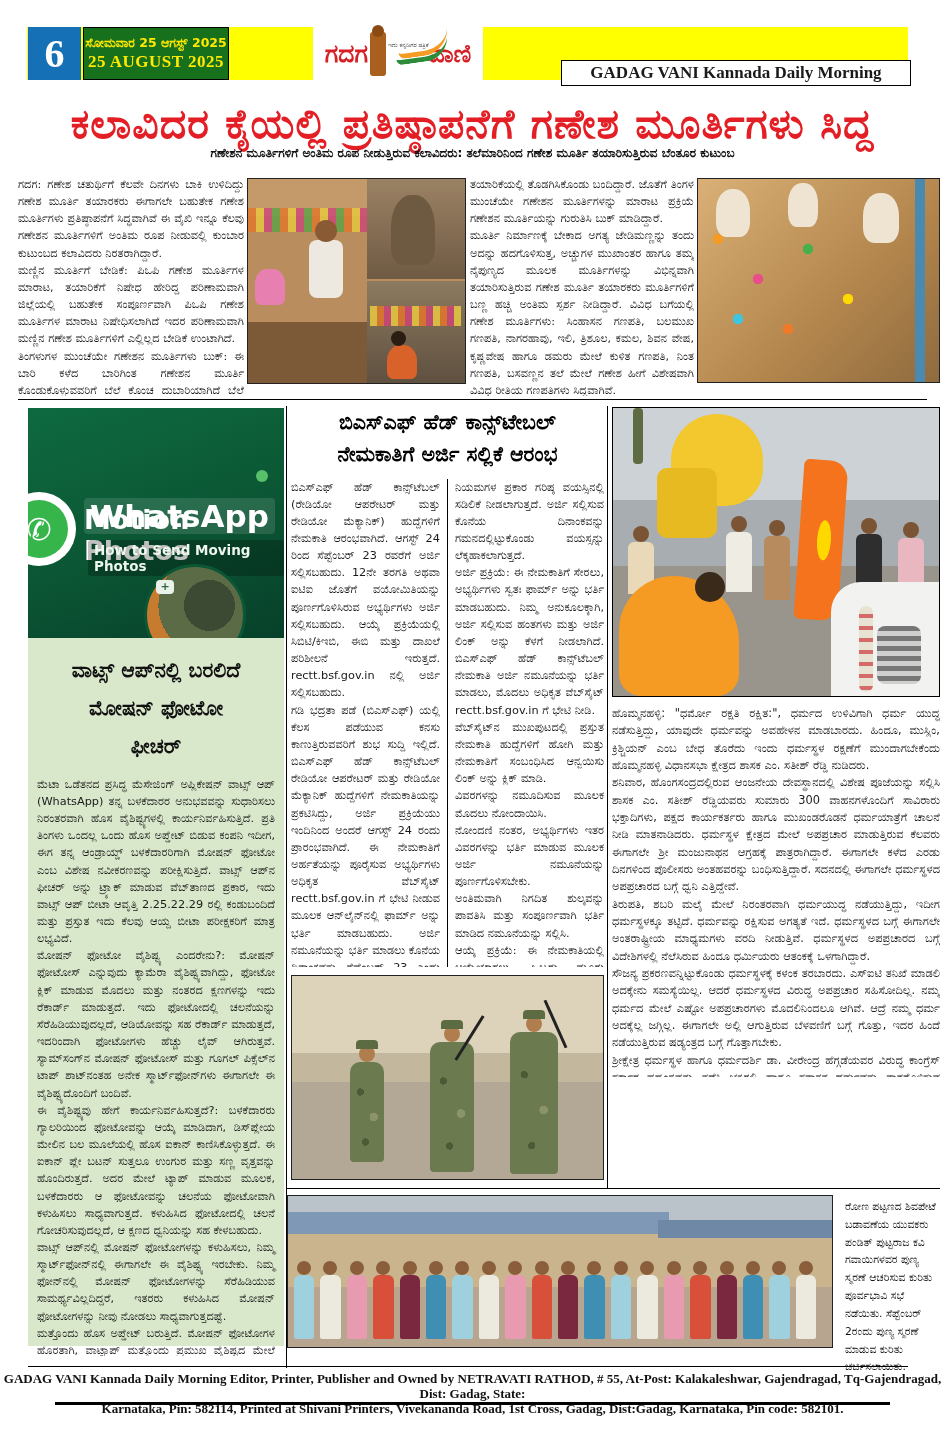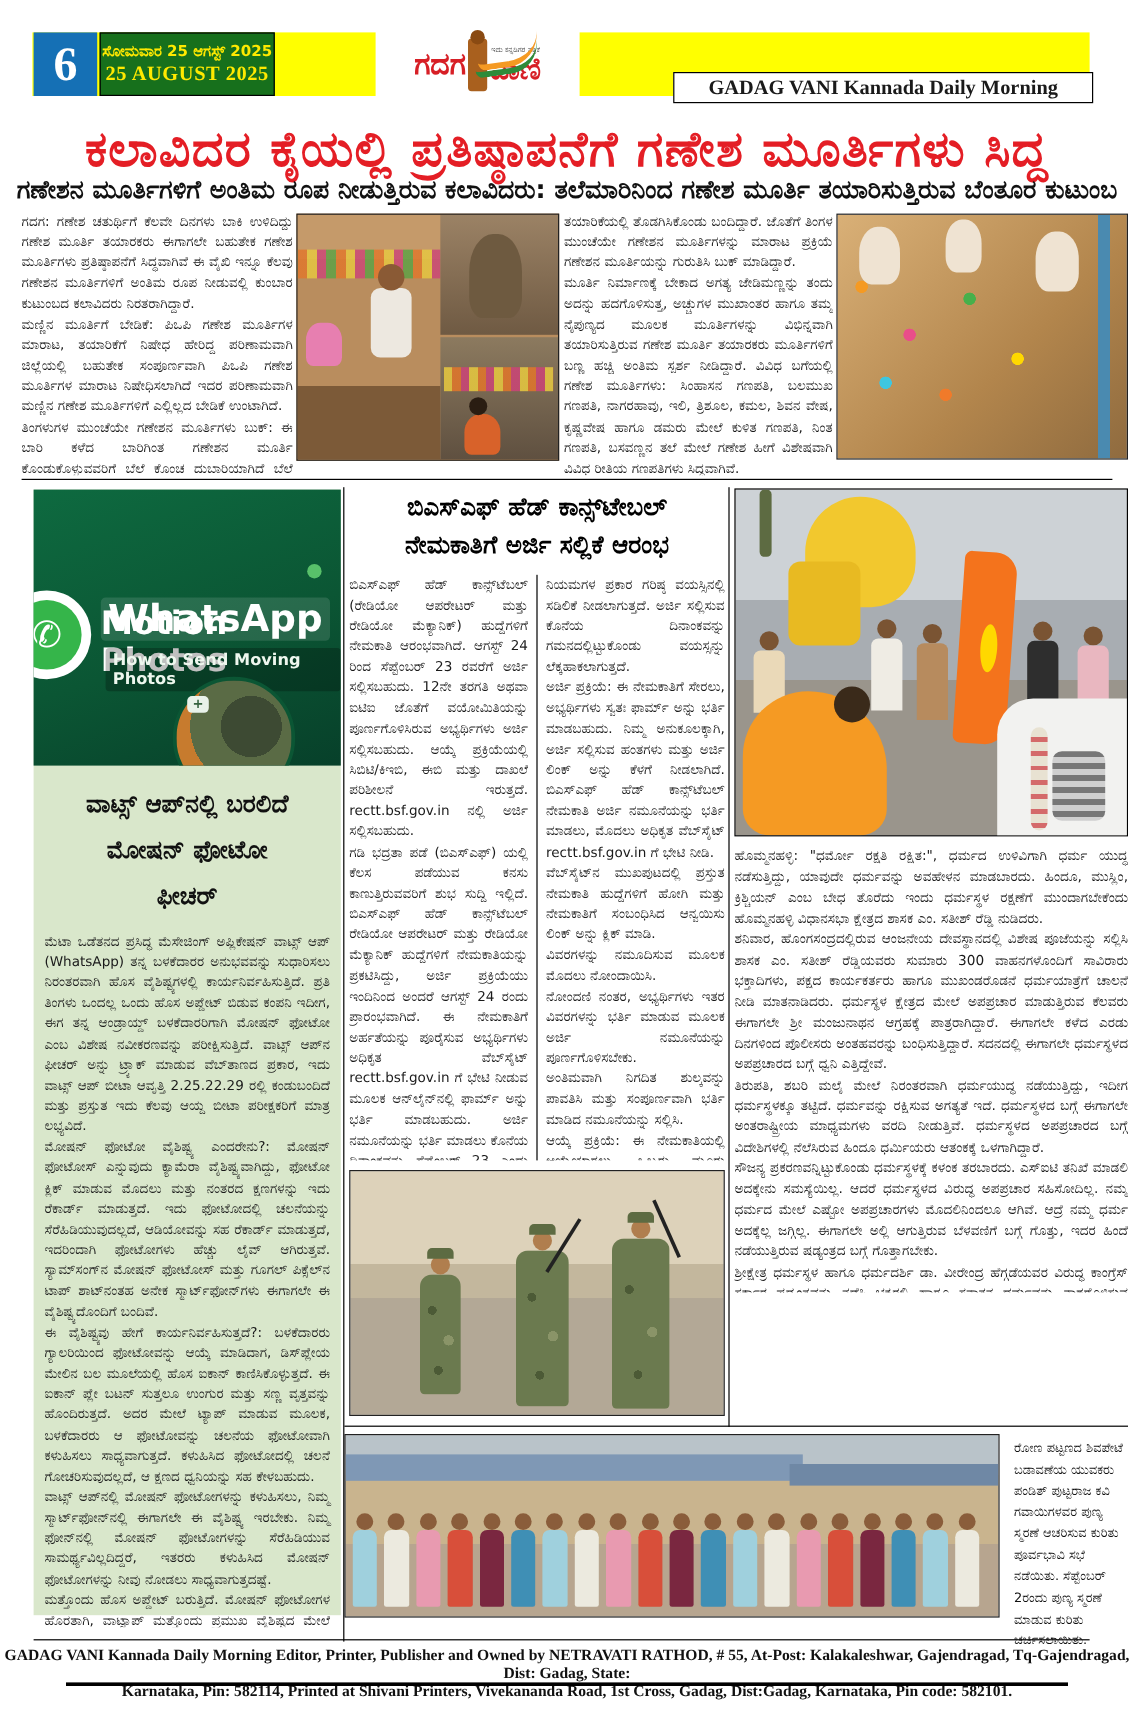--- a/index.html
+++ b/index.html
@@ -18,30 +18,30 @@
   #logo-box{position:absolute;left:313px;top:23px;width:170px;height:61px;background:#fff;
             display:flex;align-items:center;justify-content:center;gap:2px;}
   .logo-word{color:#d71f26;font-weight:bold;font-size:25px;line-height:1;}
   #logo-statue{position:relative;width:16px;height:44px;background:#a9601e;border-radius:3px;}
   #logo-statue::before{content:"";position:absolute;left:2px;top:-7px;width:12px;height:12px;
             border-radius:50%;background:#8a4a12;}
   #logo-swoosh{position:absolute;left:84px;top:6px;width:52px;height:22px;
             border-bottom:5px solid #f59a23;border-radius:0 0 40px 10px;transform:rotate(-8deg);}
   #logo-swoosh2{position:absolute;left:82px;top:14px;width:54px;height:20px;
             border-bottom:5px solid #2e8b3a;border-radius:0 0 40px 10px;transform:rotate(-8deg);}
-  #logo-right{display:flex;flex-direction:column;align-items:center;}
+  #logo-right{display:flex;flex-direction:row;align-items:flex-start;}
   #logo-tagline{font-size:6px;color:#333;white-space:nowrap;}
   #title-box{position:absolute;left:561px;top:46px;width:350px;height:26px;background:#fff;
             border:1.5px solid #000;box-sizing:border-box;display:flex;align-items:center;justify-content:center;
             font-family:"Liberation Serif",serif;font-size:17px;font-weight:bold;white-space:nowrap;margin-top:14px;}
   
   #lead-headline{position:absolute;left:0;top:100px;width:945px;text-align:center;
             color:#e41e25;font-size:41px;font-weight:bold;letter-spacing:1px;white-space:nowrap;}
   #lead-subheadline{position:absolute;left:0;top:146px;width:945px;text-align:center;
-            color:#111;font-size:21px;font-weight:bold;white-space:nowrap;}
+            color:#111;font-size:12px;font-weight:bold;white-space:nowrap;}
   
   .bodytext{font-size:11.3px;line-height:1.52;text-align:justify;white-space:pre-line;overflow:hidden;}
   #lead-col1{position:absolute;left:18px;top:176px;width:226px;height:220px;}
   #lead-col2{position:absolute;left:470px;top:176px;width:224px;height:220px;}
   .photo{box-sizing:border-box;border:1px solid #222;position:absolute;overflow:hidden;}
   #photo-artisan{left:247px;top:178px;width:219px;height:206px;background:#b98d5e;}
   #photo-warehouse{left:697px;top:178px;width:243px;height:205px;
       background:
         radial-gradient(circle 9px at 20px 60px,#f59a23 55%,transparent 60%),
         radial-gradient(circle 9px at 60px 100px,#e94e8a 55%,transparent 60%),

